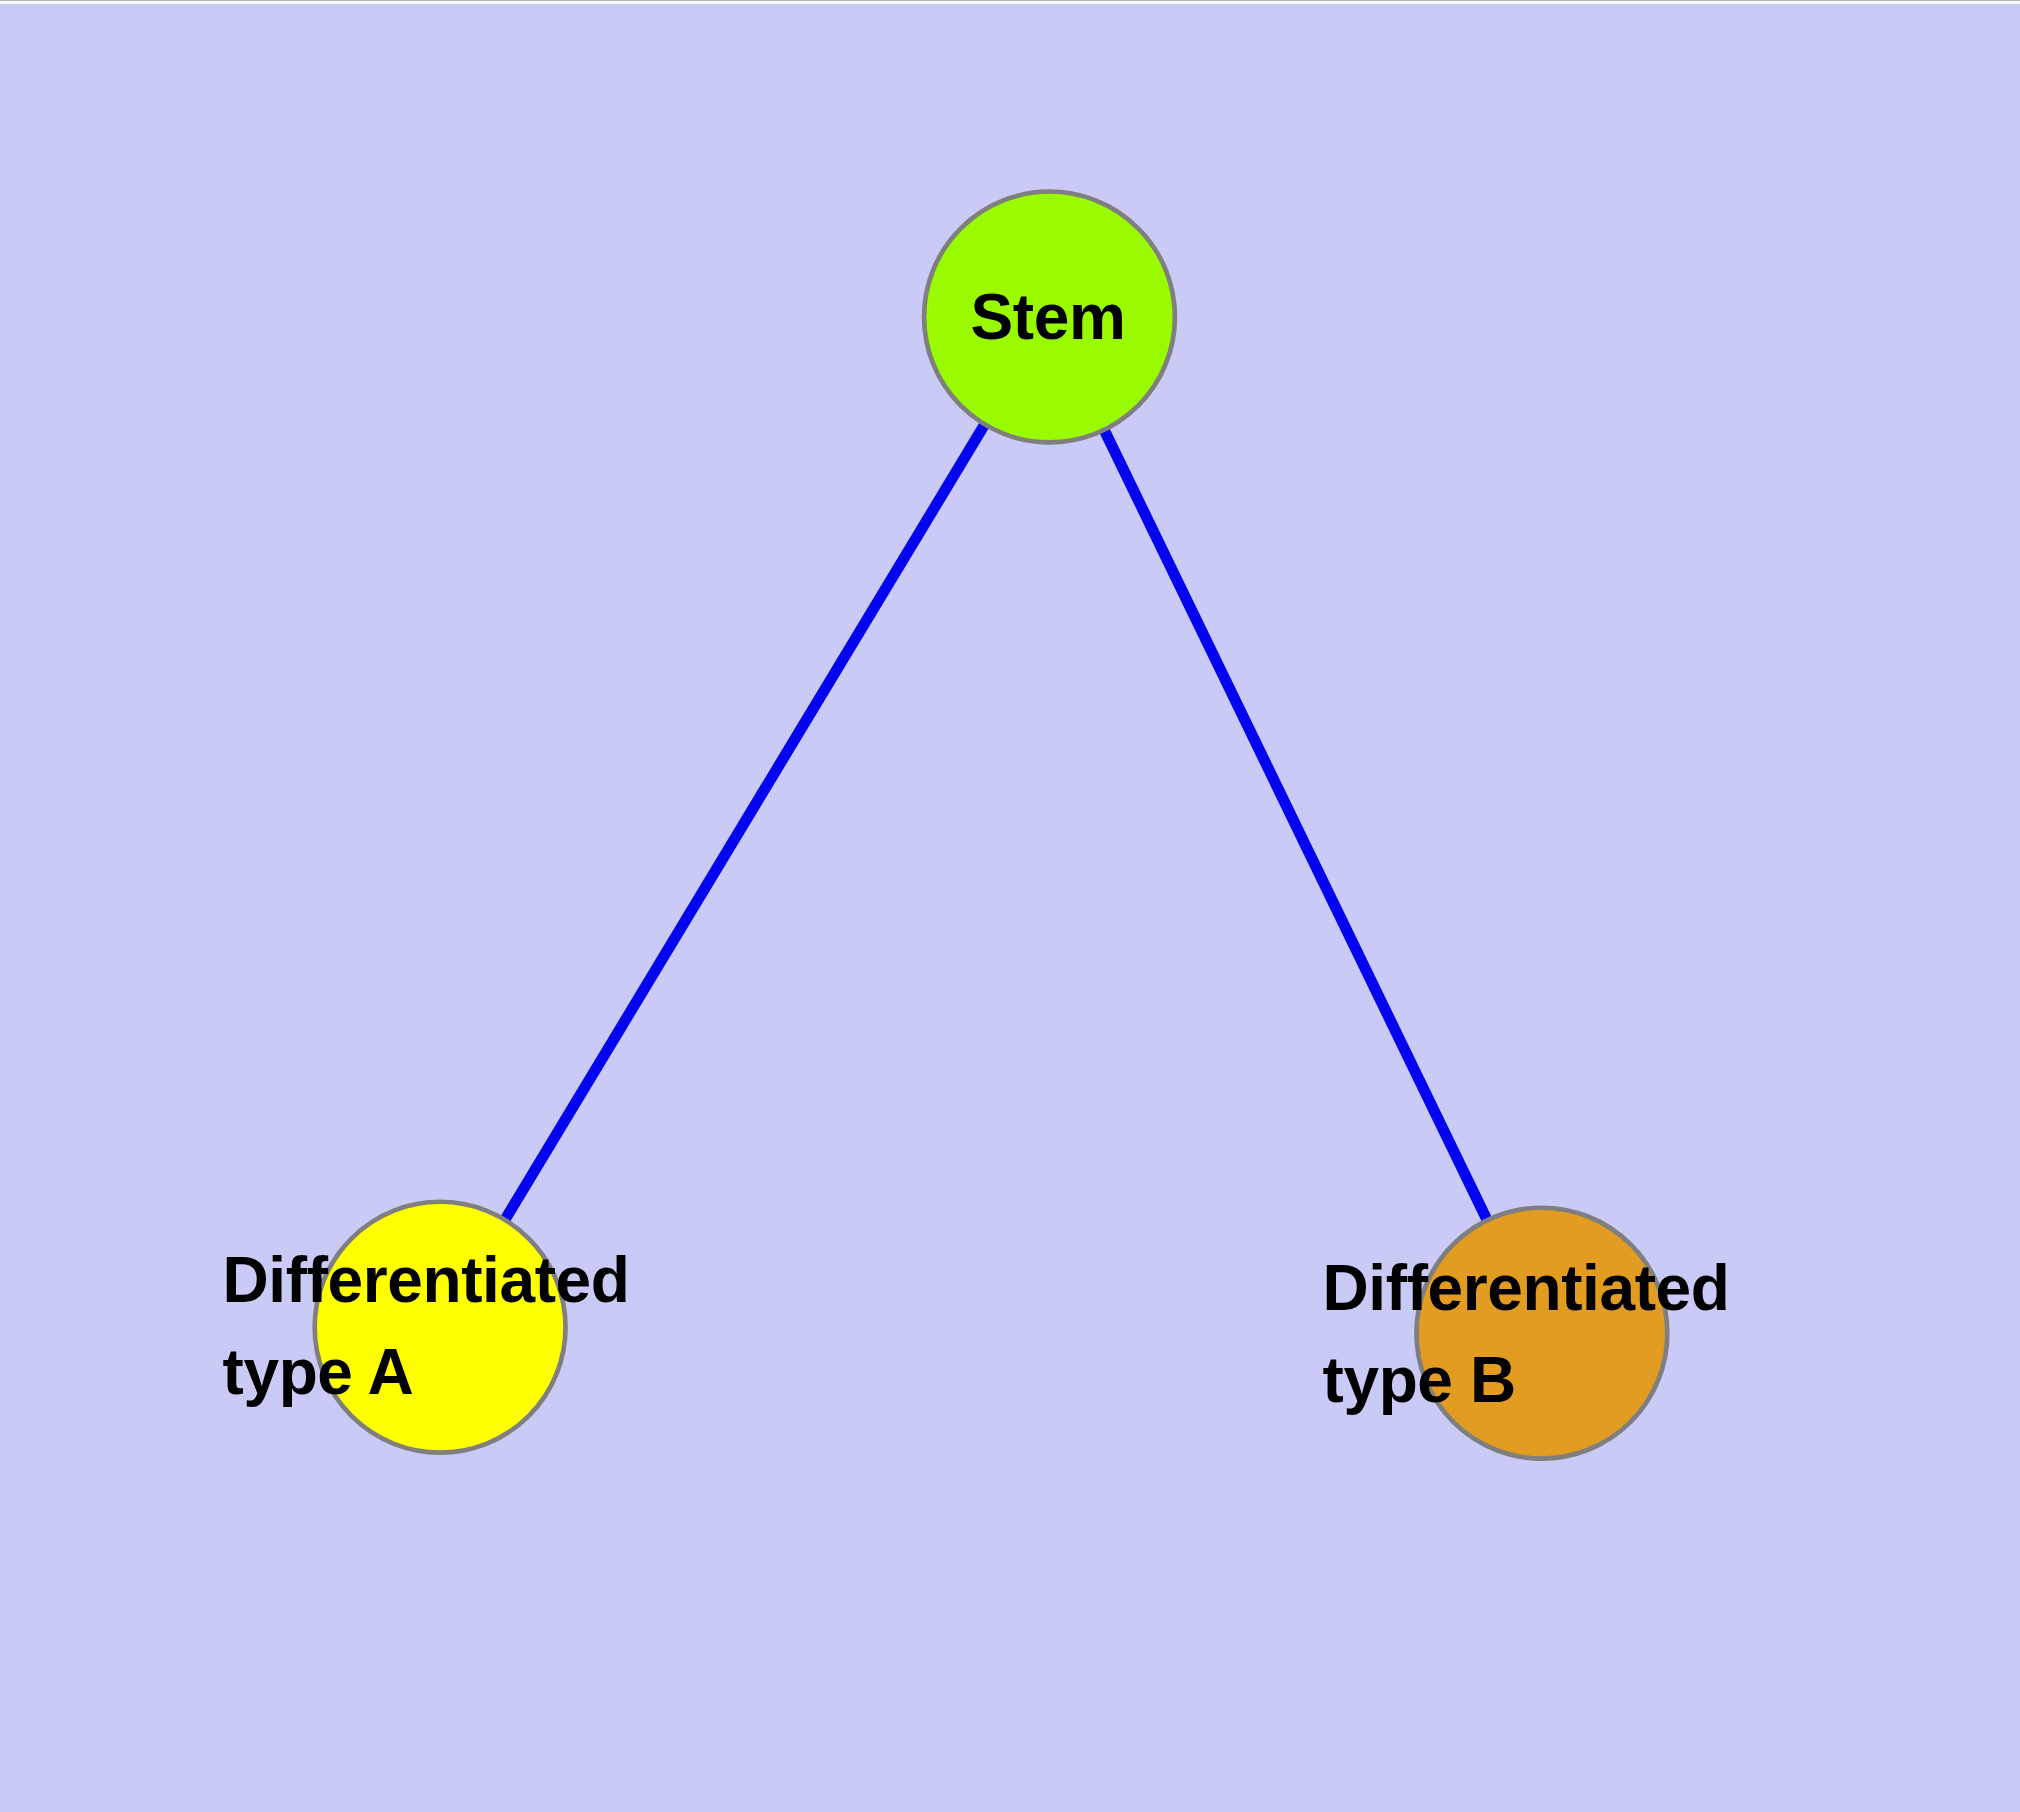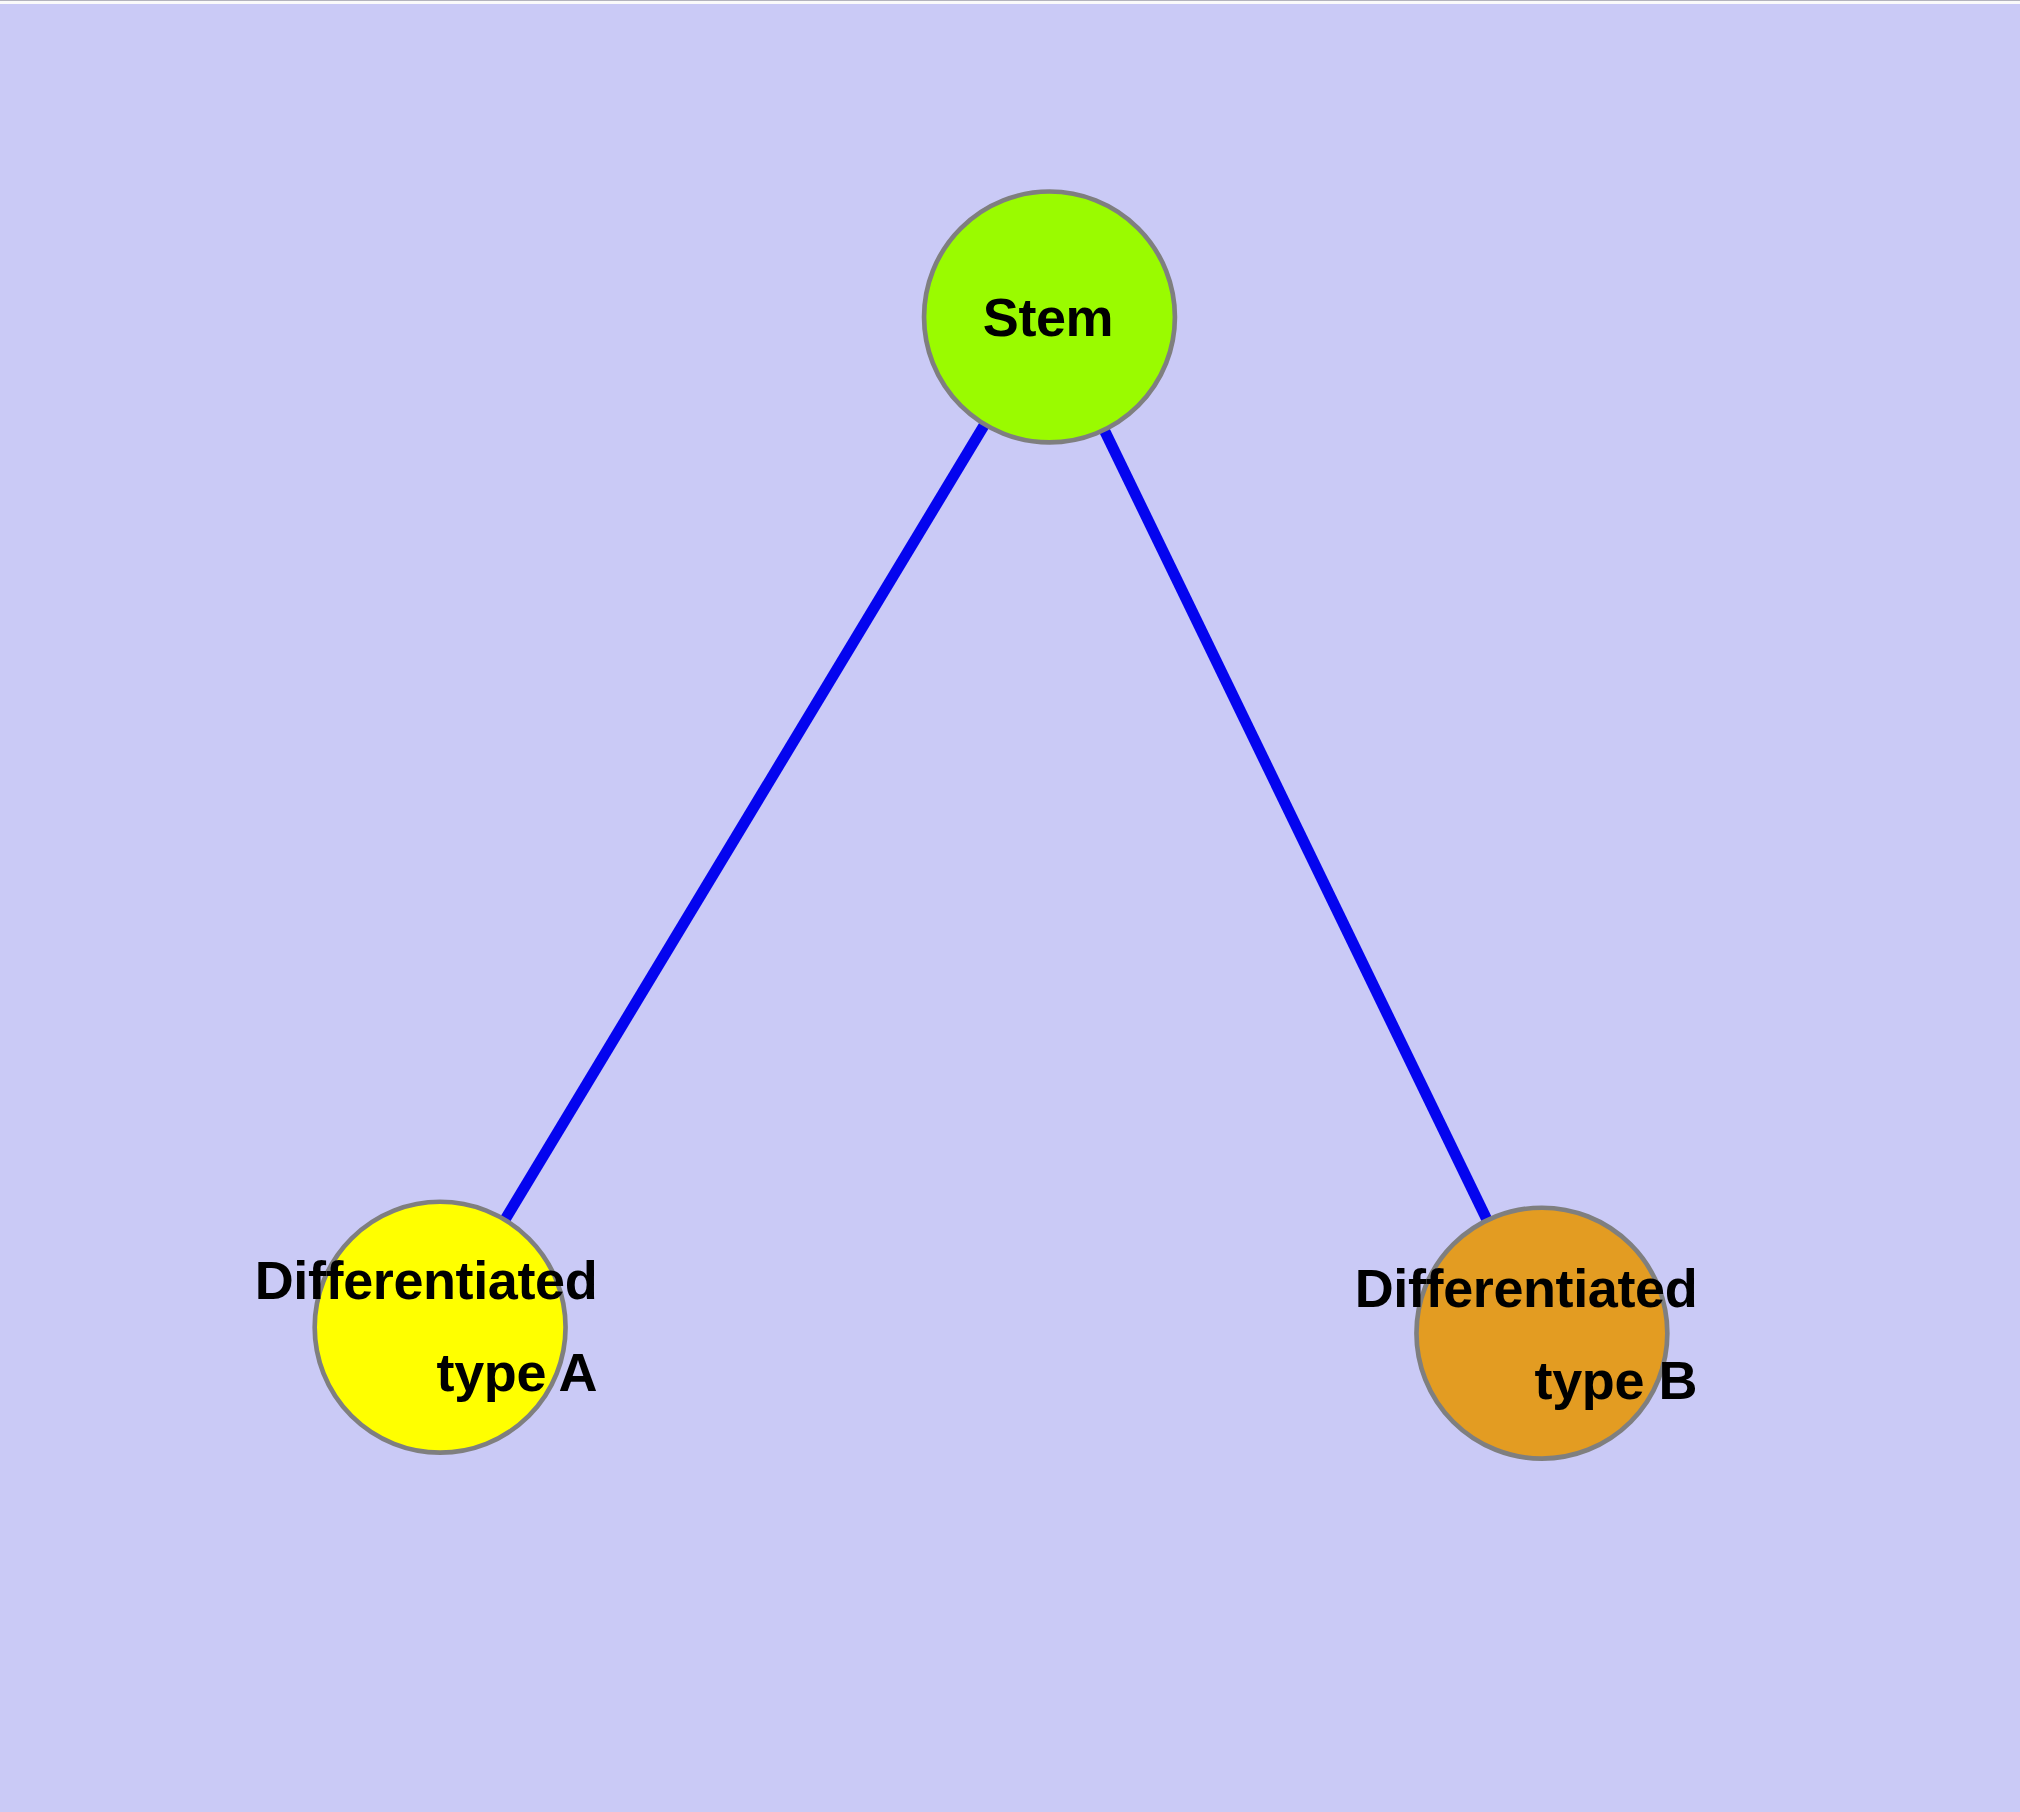--- a/index.html
+++ b/index.html
@@ -33,26 +33,26 @@
     stroke-width: 13px;
     fill: none;
   }
   .node-circle {
     stroke-width: 5.5px;
   }
   .node-label {
     position: absolute;
     transform: translate(-50%, -50%);
     font-weight: bold;
-    font-size: 54px;
+    font-size: 64px;
     line-height: 92px;
     letter-spacing: -0.4px;
     color: #000000;
     white-space: pre-line;
-    text-align: right;
+    text-align: left;
     z-index: 2;
   }
 </style>
 </head>
 <body>
 
 <div class="canvas" style="background-color: rgb(202, 202, 246);">
 
   <div class="window-top-edge"></div>
 

